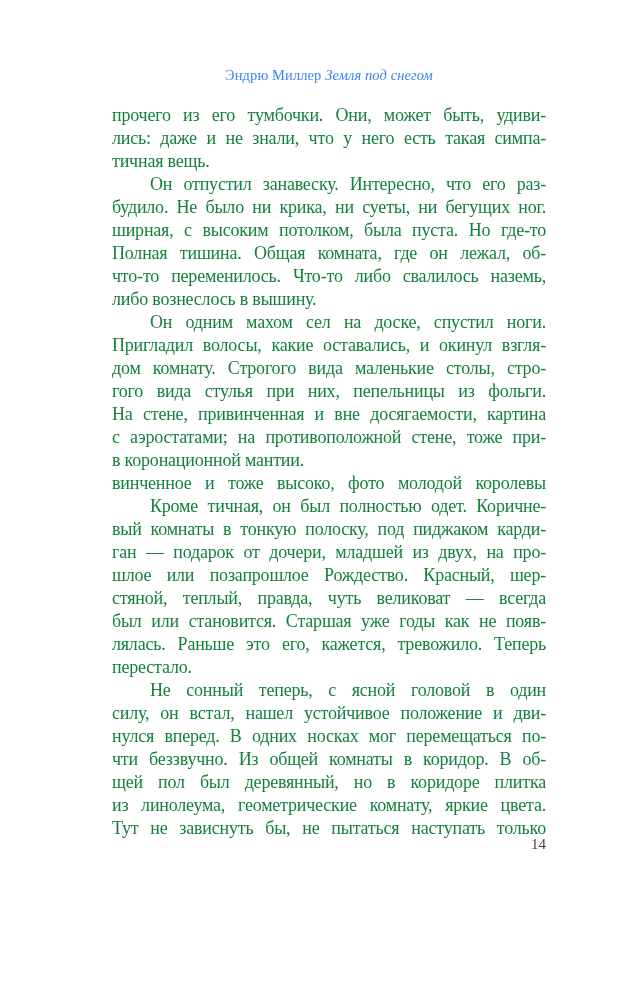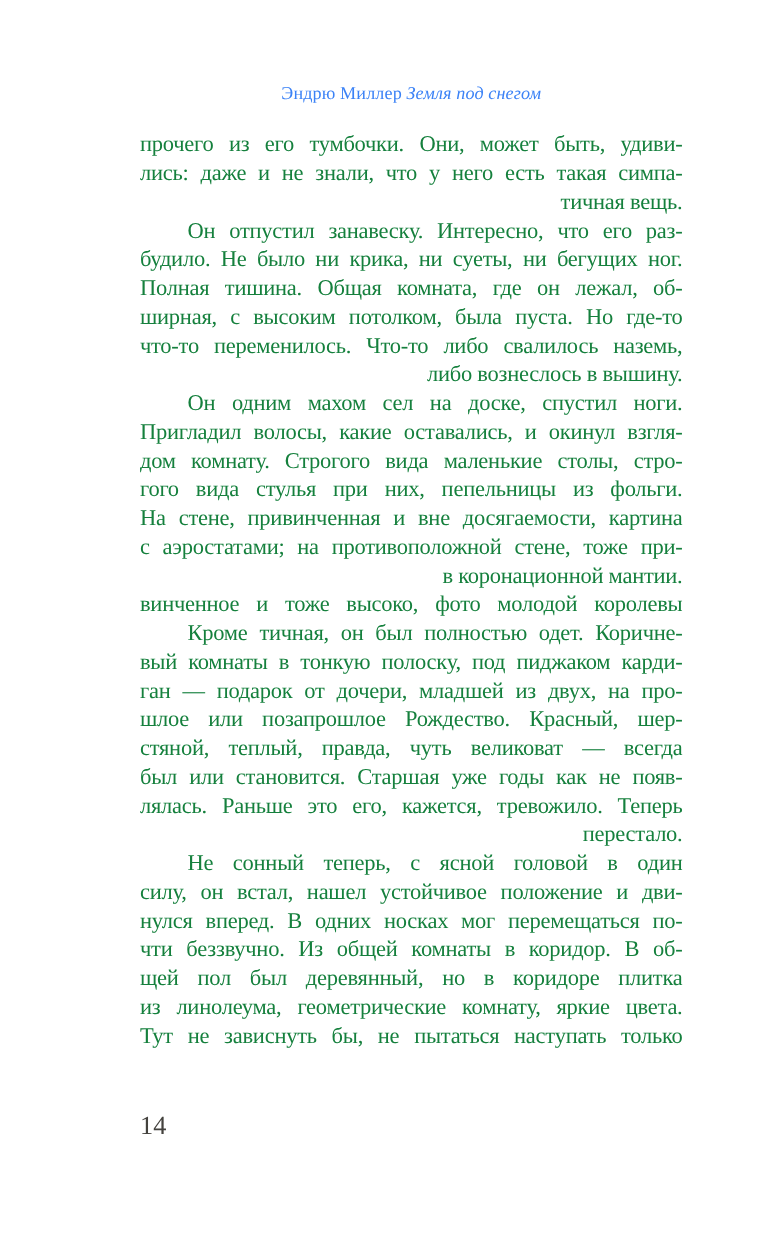--- a/index.html
+++ b/index.html
@@ -37,62 +37,62 @@
     width: 434px;
     font-size: 18px;
     line-height: 23px;
     color: #15803d;
     letter-spacing: -0.2px;
   }
   .line {
     height: 23px;
     line-height: 23px;
     overflow: hidden;
-    text-align: right;
+    text-align: left;
   }
   .line.justify {
     text-align: justify;
   }
   
   .line.justify::after {
     content: "";
     display: inline-block;
     width: 100%;
     height: 0;
   }
   .line.indent {
     text-indent: 38px;
   }
   .folio {
     position: absolute;
-    top: 888px;
+    top: 836px;
     left: 112px;
     width: 434px;
-    text-align: left;
-    font-size: 21px;
+    text-align: right;
+    font-size: 15px;
     color: #44423e;
   }
 </style>
 </head>
 <body>
 
 <div class="page">
 
   <div class="running-header">
     <span class="author">Эндрю Миллер</span><span>&nbsp;</span><span class="book-title">Земля под снегом</span>
   </div>
 
   <div class="body-text">
       <div class="line justify">прочего из его тумбочки. Они, может быть, удиви-</div>
       <div class="line justify">лись: даже и не знали, что у него есть такая симпа-</div>
       <div class="line">тичная вещь.</div>
       <div class="line indent justify">Он отпустил занавеску. Интересно, что его раз-</div>
       <div class="line justify">будило. Не было ни крика, ни суеты, ни бегущих ног.</div>
+      <div class="line justify">ширная, с высоким потолком, была пуста. Но где-то</div>
       <div class="line justify">Полная тишина. Общая комната, где он лежал, об-</div>
-      <div class="line justify">ширная, с высоким потолком, была пуста. Но где-то</div>
       <div class="line justify">что-то переменилось. Что-то либо свалилось наземь,</div>
       <div class="line">либо вознеслось в вышину.</div>
       <div class="line indent justify">Он одним махом сел на доске, спустил ноги.</div>
       <div class="line justify">Пригладил волосы, какие оставались, и окинул взгля-</div>
       <div class="line justify">дом комнату. Строгого вида маленькие столы, стро-</div>
       <div class="line justify">гого вида стулья при них, пепельницы из фольги.</div>
       <div class="line justify">На стене, привинченная и вне досягаемости, картина</div>
       <div class="line justify">с аэростатами; на противоположной стене, тоже при-</div>
       <div class="line">в коронационной мантии.</div>
       <div class="line justify">винченное и тоже высоко, фото молодой королевы</div>

